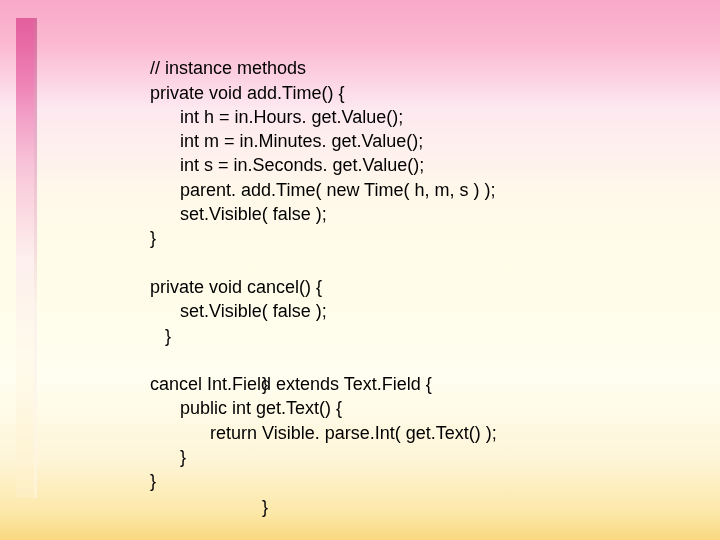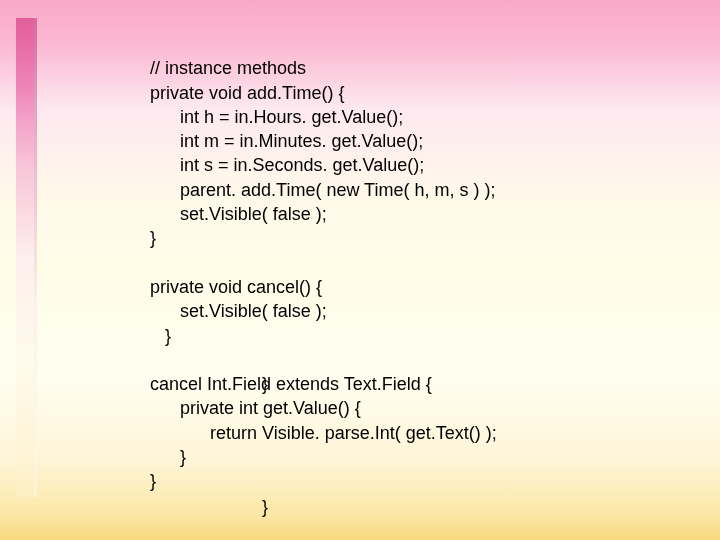--- a/index.html
+++ b/index.html
@@ -76,18 +76,18 @@
 <span>      int s = in.Seconds. get.Value();</span>
 <span>      parent. add.Time( new Time( h, m, s ) );</span>
 <span>      set.Visible( false );</span>
 <span>}</span>
 
 <span>private void cancel() {</span>
 <span>      set.Visible( false );</span>
 <span>   }</span>
 <span class="closeOuter" style="top:340px">}</span>
 <span>cancel Int.Field extends Text.Field {</span>
-<span>      private int get.Value() {</span>
+<span>      public int get.Text() {</span>
 <span>            return Visible. parse.Int( get.Text() );</span>
 <span>      }</span>
 <span>}</span>
 <span class="closeOuter" style="top:463px">}</span>
 </div>
 
 </body></html>

